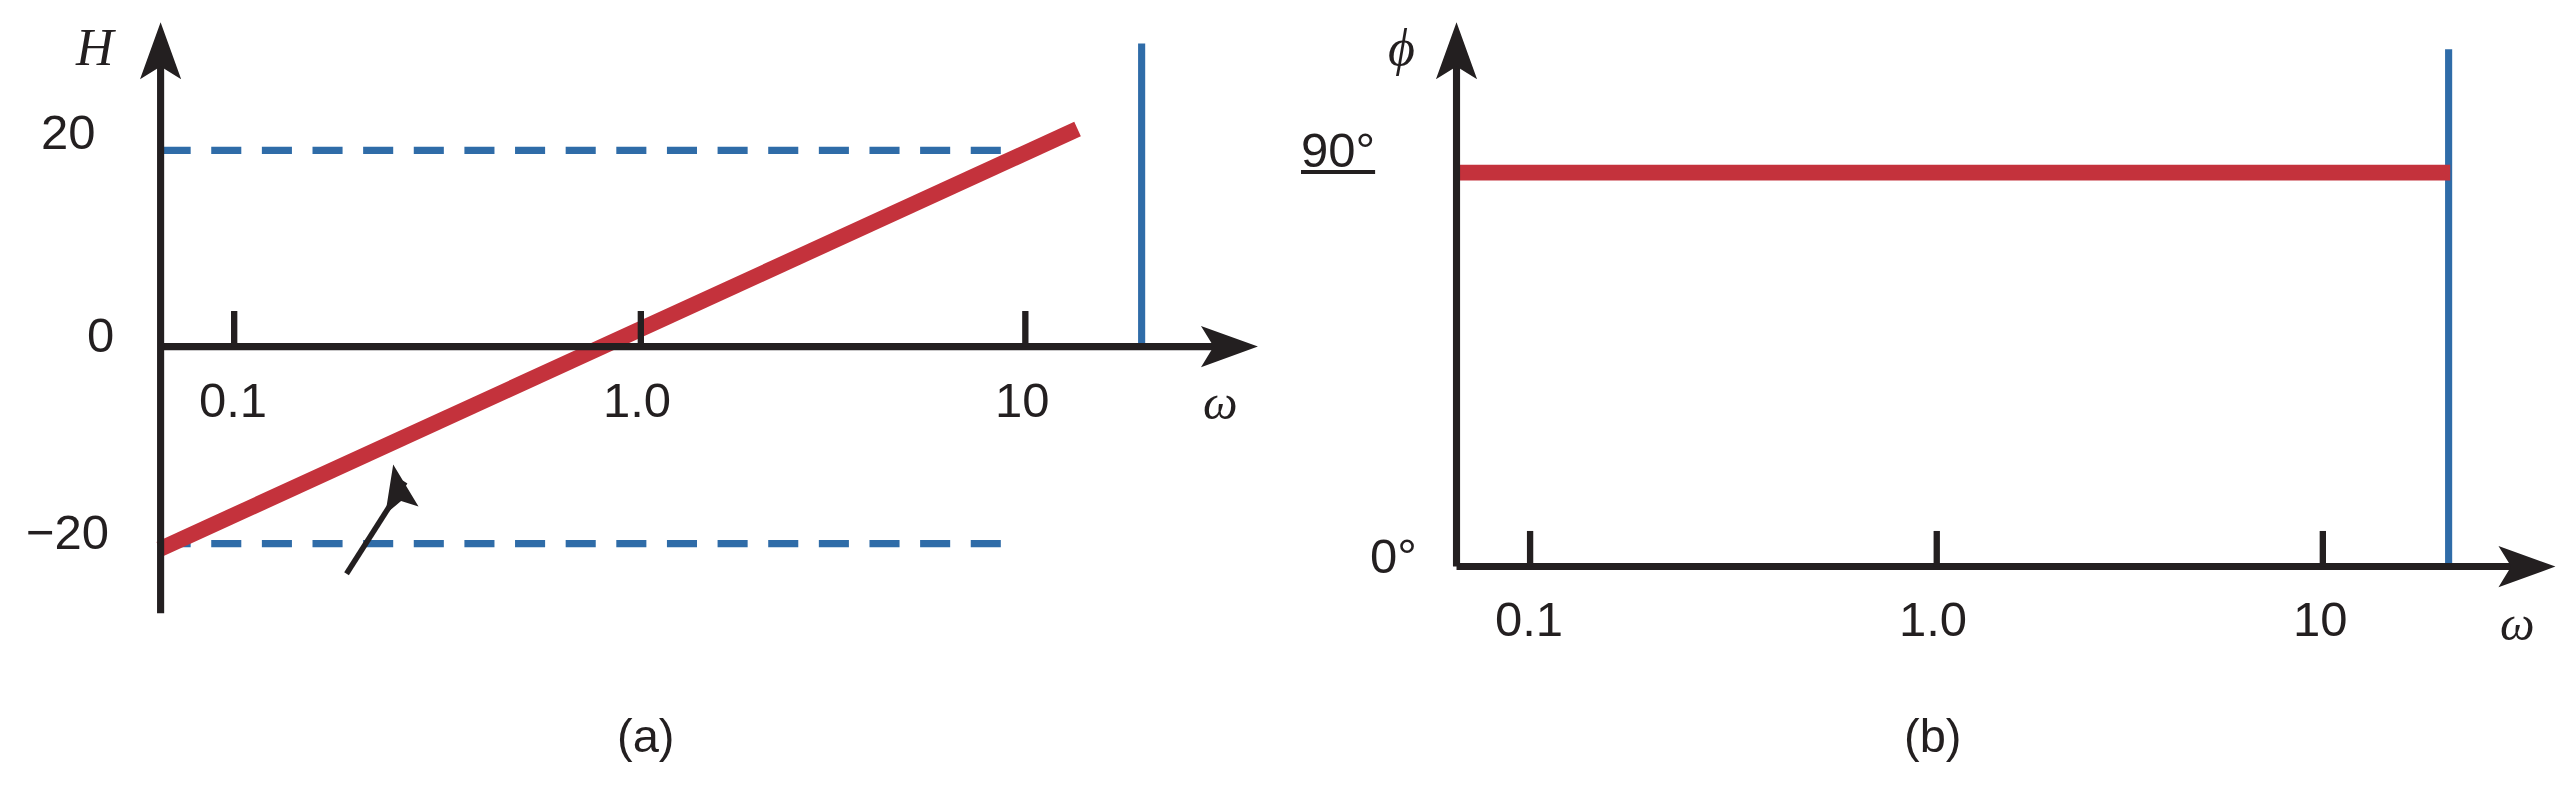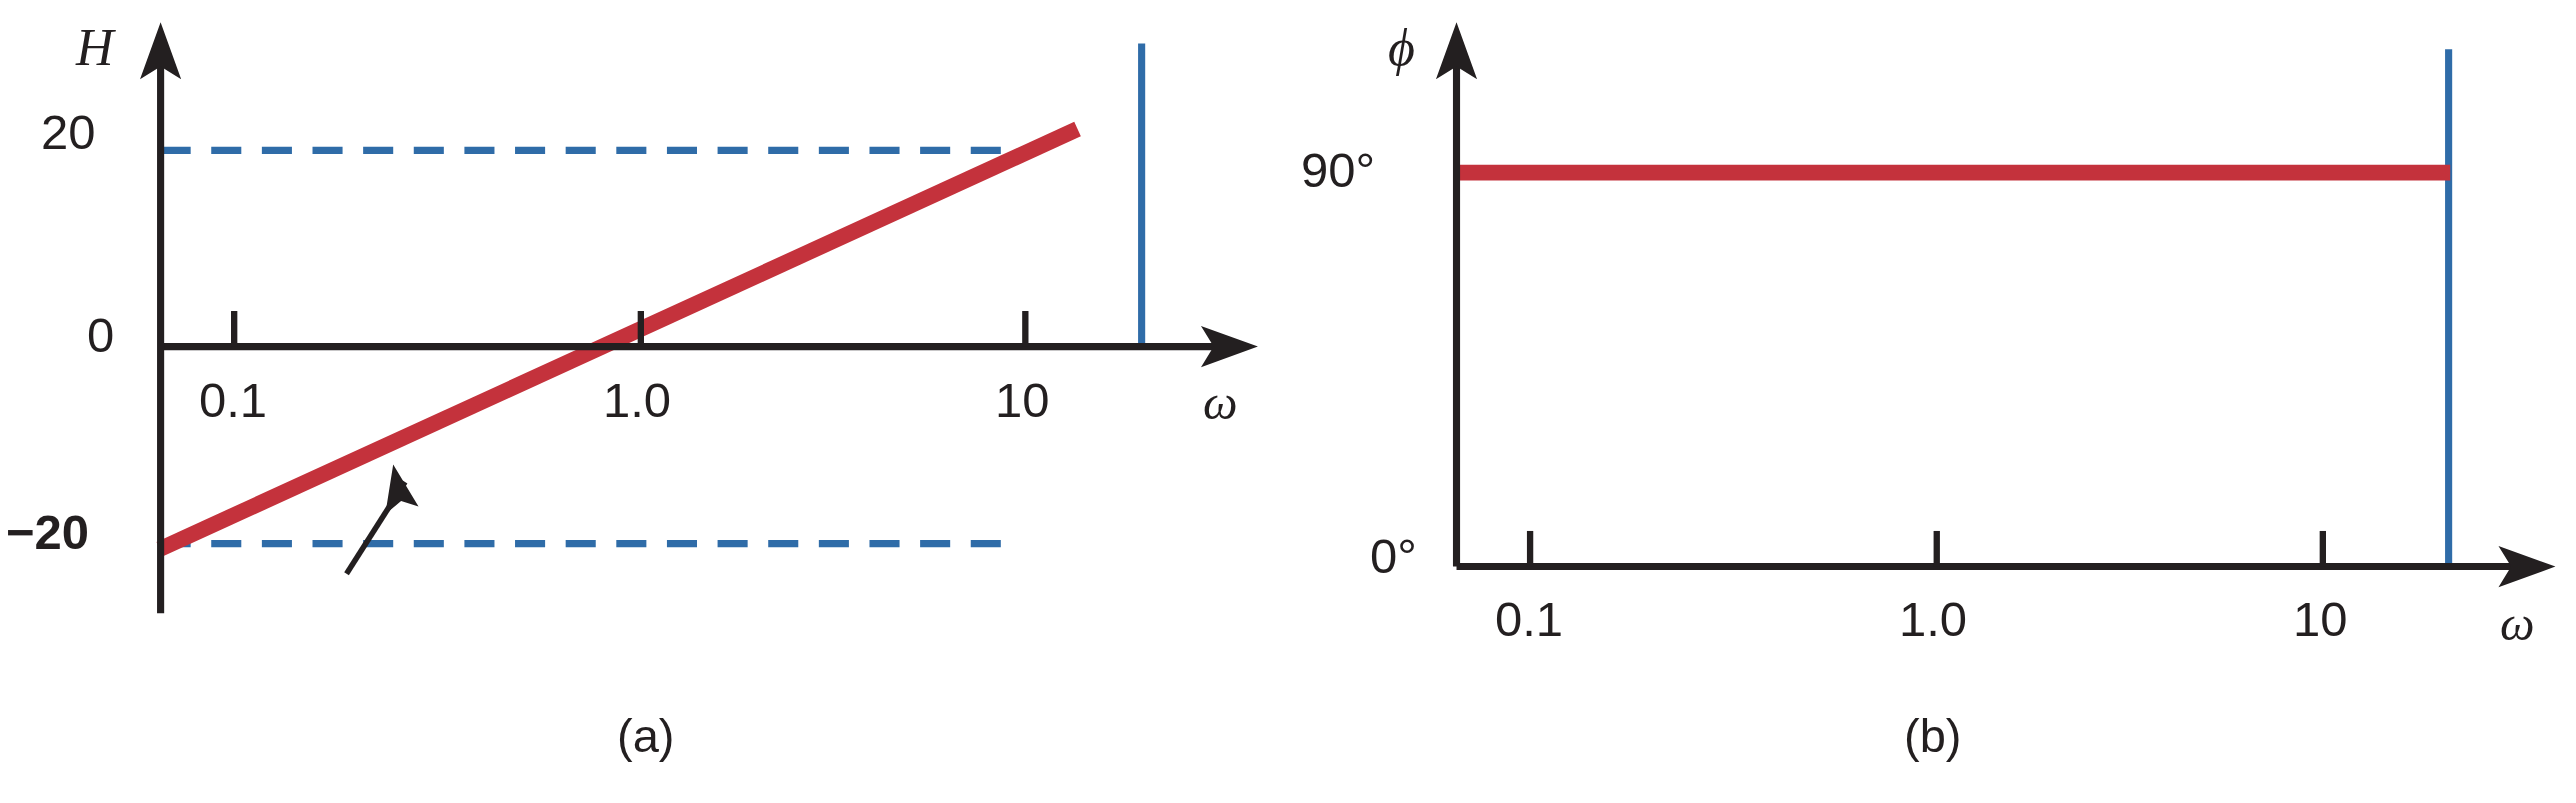--- a/index.html
+++ b/index.html
@@ -105,36 +105,36 @@
       <line x1="2936" y1="716" x2="2936" y2="671" stroke="#231f20" stroke-width="8"></line>
     </g>
   </svg>
 
   <div class="lbl axisvar" style="left:76px; top:22px;">H</div>
 
   <div class="lbl num" style="left:41px; top:108px;">20</div>
 
   <div class="lbl num" style="left:87px; top:311px;">0</div>
 
-  <div class="lbl num" style="left:6px; top:508px;font-weight:bold;">−20</div>
+  <div class="lbl num" style="left:26px; top:508px;">−20</div>
 
   <div class="lbl num" style="left:199px; top:376px;">0.1</div>
 
   <div class="lbl num" style="left:603px; top:376px;">1.0</div>
 
   <div class="lbl num" style="left:995px; top:376px;">10</div>
 
   <div class="lbl omega" style="left:1203px; top:378px;">ω</div>
 
 
   <div class="lbl panelcap" style="left:617px; top:712px;">(a)</div>
 
   <div class="lbl axisvar" style="left:1388px; top:22px;">ϕ</div>
 
-  <div class="lbl deg" style="left:1301px; top:146px;">90°</div>
+  <div class="lbl deg" style="left:1301px; top:126px;text-decoration:underline;">90°</div>
 
   <div class="lbl deg" style="left:1370px; top:532px;">0°</div>
 
   <div class="lbl num" style="left:1495px; top:595px;">0.1</div>
 
   <div class="lbl num" style="left:1899px; top:595px;">1.0</div>
 
   <div class="lbl num" style="left:2293px; top:595px;">10</div>
 
   <div class="lbl omega" style="left:2500px; top:599px;">ω</div>

